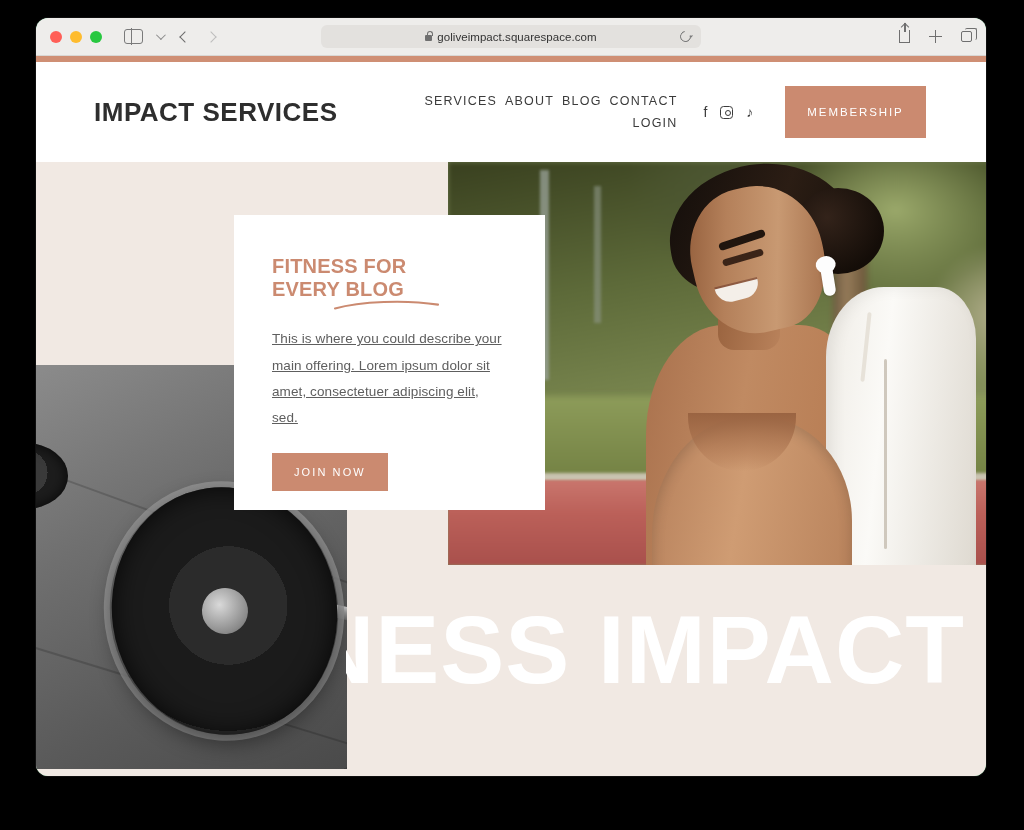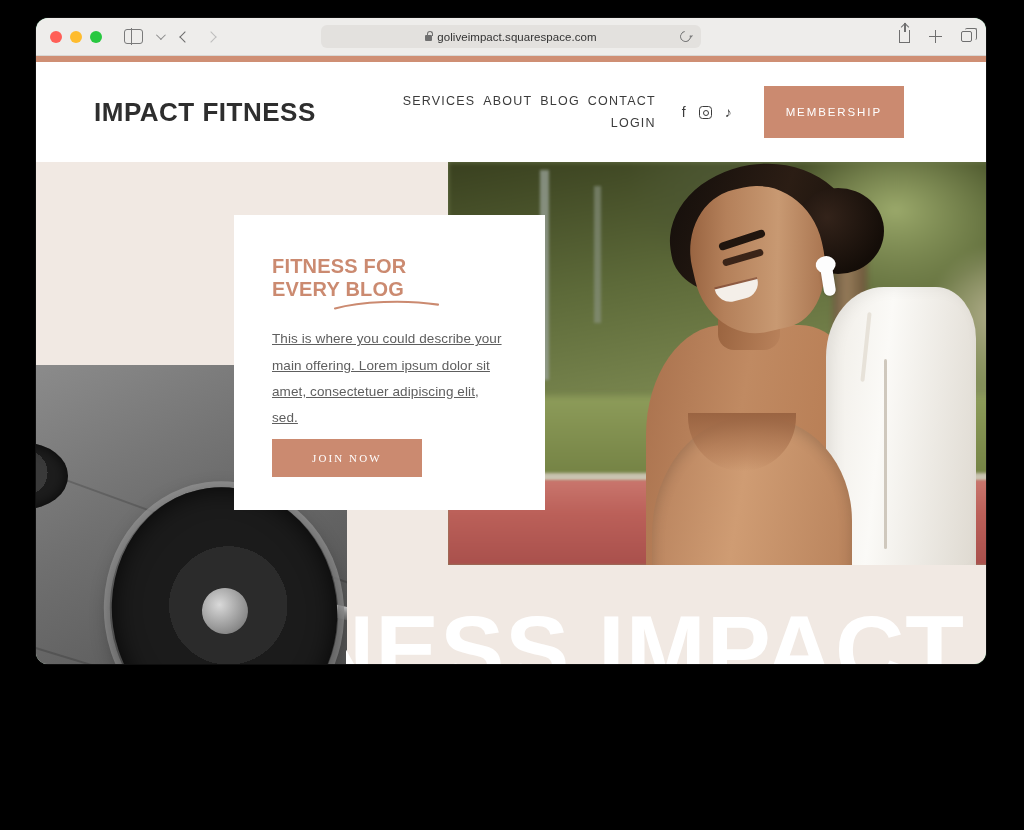--- a/index.html
+++ b/index.html
@@ -12,21 +12,21 @@
     background: #000000;
     font-family: "Liberation Sans", sans-serif;
   }
 
   
   .browser-window {
     position: absolute;
     left: 36px;
     top: 18px;
     width: 950px;
-    height: 646px;
+    height: 758px;
     border-radius: 12px;
     overflow: hidden;
     background: #86efac;
     box-shadow: 0 0 0 1px rgba(255,255,255,0.06);
   }
 
   
   .chrome {
     height: 38px;
     background: #eeedeb;
@@ -593,28 +593,28 @@
   }
   .hero-body {
     margin-top: 26px;
     font-size: 13.5px;
     line-height: 1.95;
     color: #5e5e5e;
     letter-spacing: 0.1px;
     text-decoration: underline;
   }
   .btn-join {
-    margin-top: 8px;
+    margin-top: 22px;
     background: #cb8a70;
     color: #ffffff;
     border: none;
     font-size: 11px;
     letter-spacing: 2.1px;
-    padding: 13px 40px;
-    font-family: Liberation Serif, serif;
+    padding: 13px 22px;
+    font-family: Liberation Sans, sans-serif;
     cursor: pointer;
   }
 
   
   .marquee {
     position: absolute;
     left: 310px;
     top: 438px;
     width: 700px;
     overflow: hidden;
@@ -661,21 +661,21 @@
     <div class="chrome-right-tools">
       <span class="ic-share"></span>
       <span class="ic-plus"></span>
       <span class="ic-tabs"></span>
     </div>
   </div>
 
   <div class="accent-bar"></div>
 
   <div class="site-header">
-    <div class="logo">IMPACT FITNESS</div>
+    <div class="logo">IMPACT SERVICES</div>
 
     <div class="header-nav">
       <a class="nav-link">SERVICES</a>
       <a class="nav-link">ABOUT</a>
       <a class="nav-link">BLOG</a>
       <a class="nav-link">CONTACT</a>
       <a class="nav-link">LOGIN</a>
     </div>
 
     <div class="socials">

